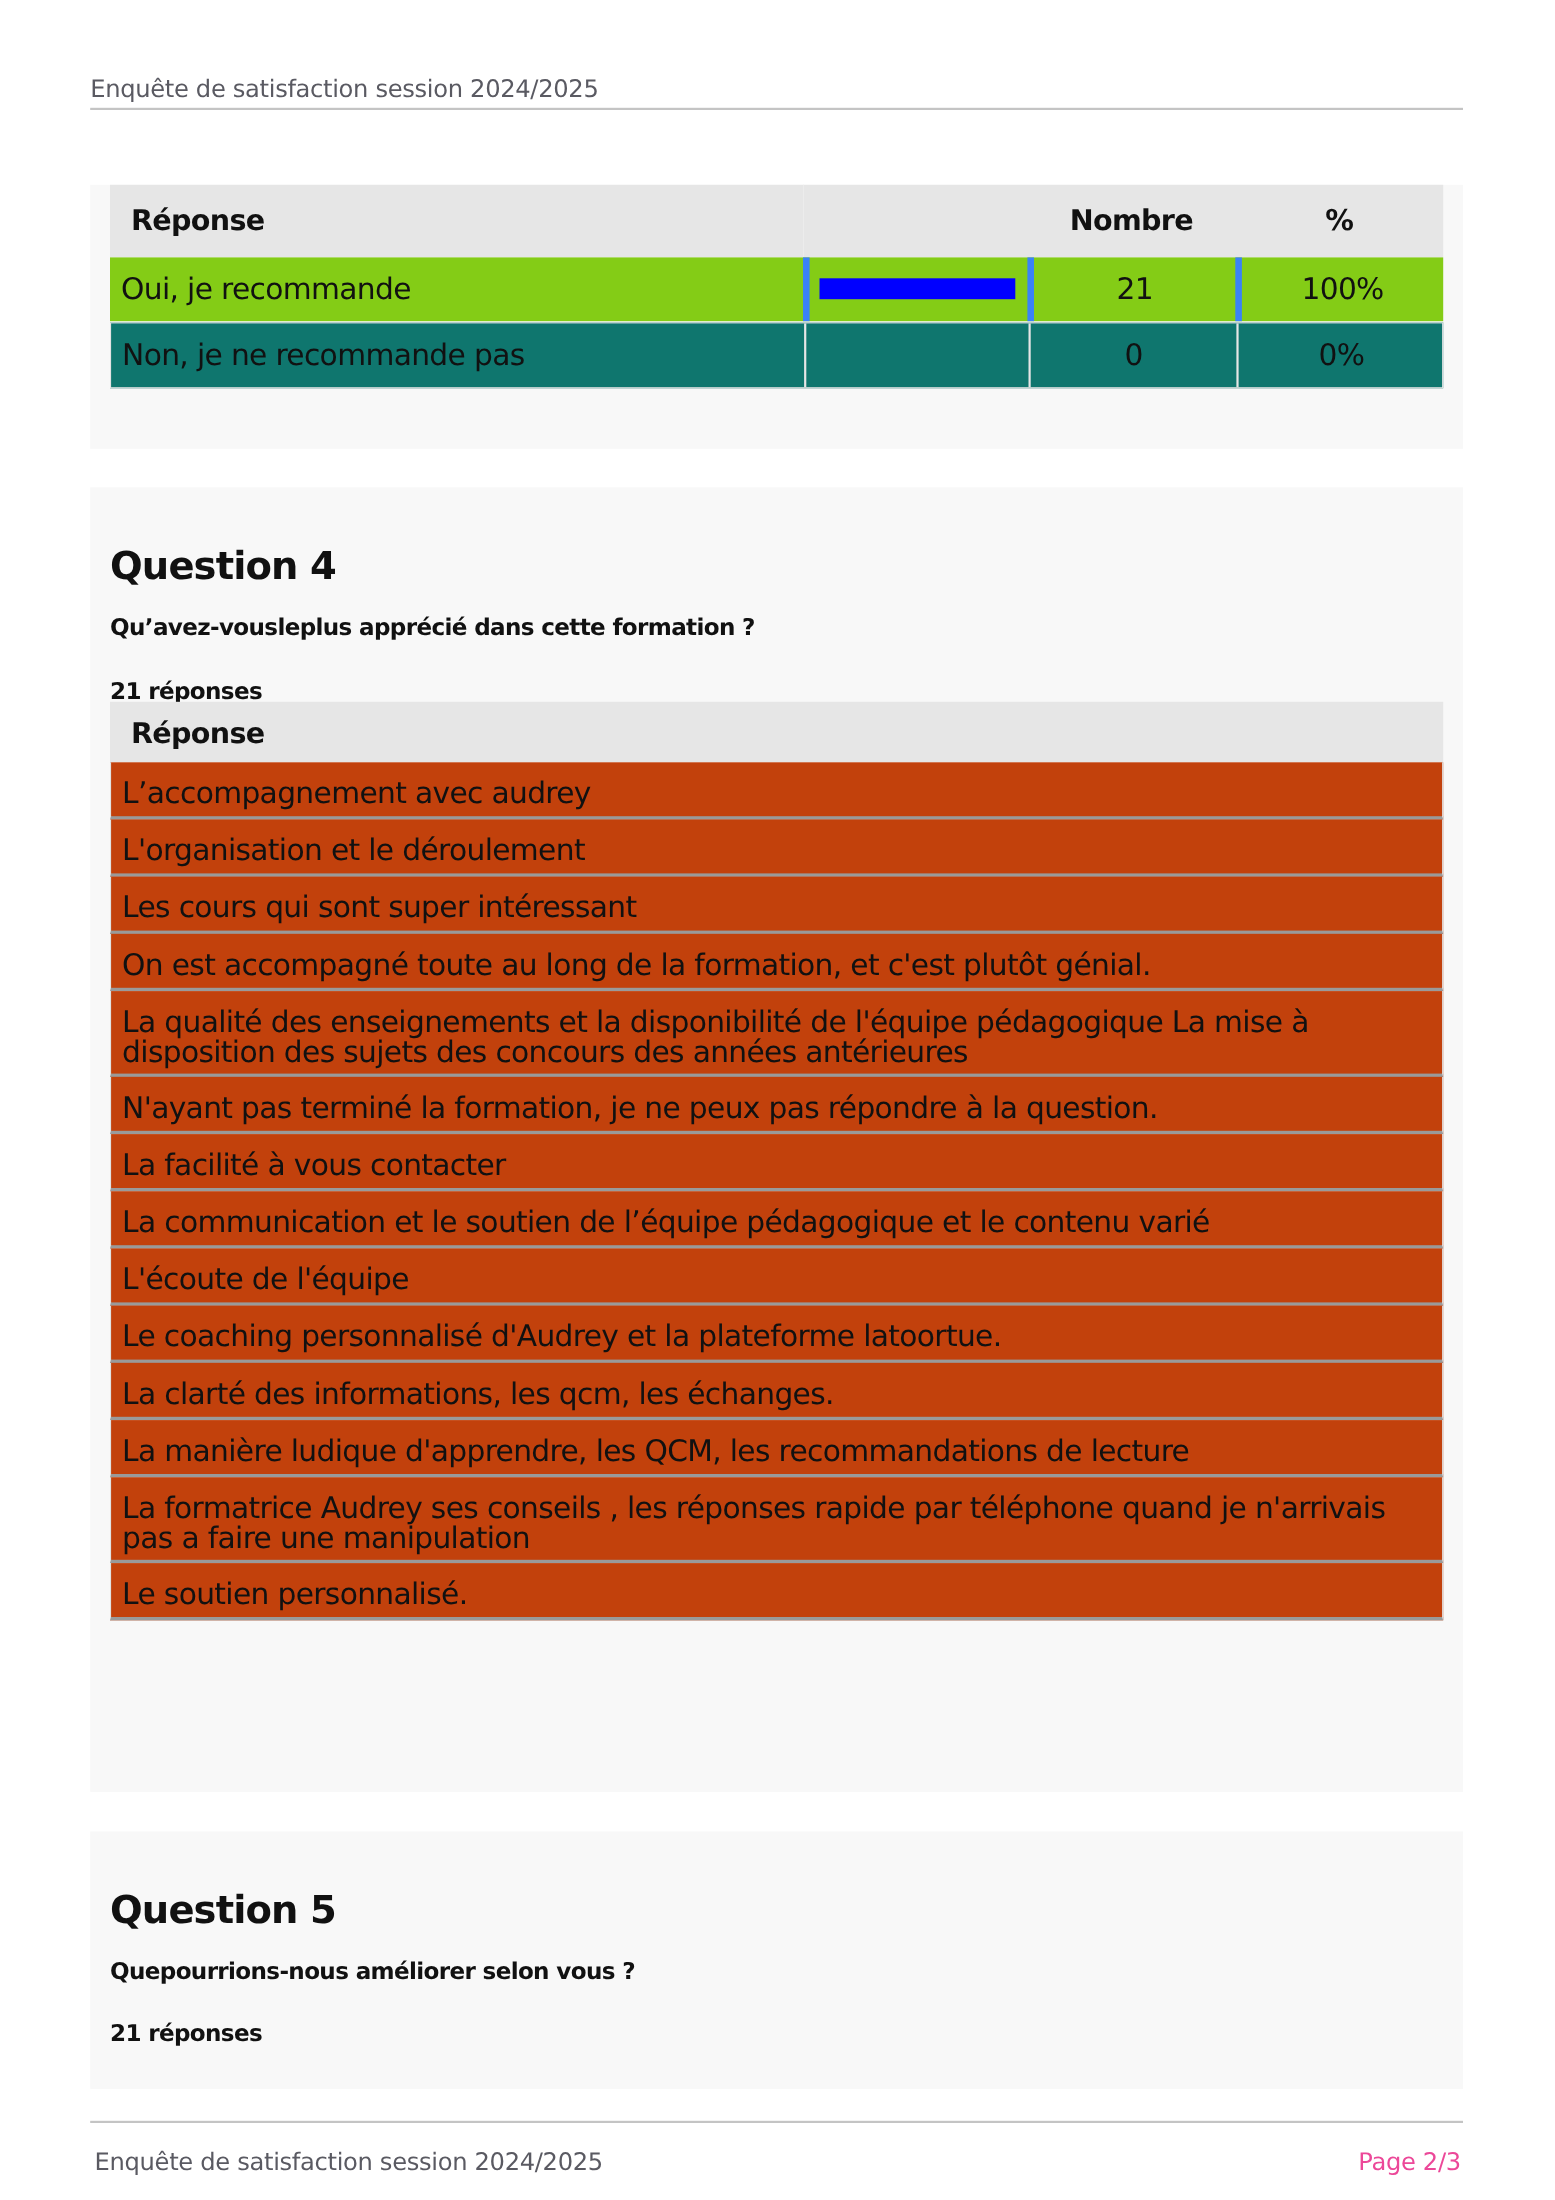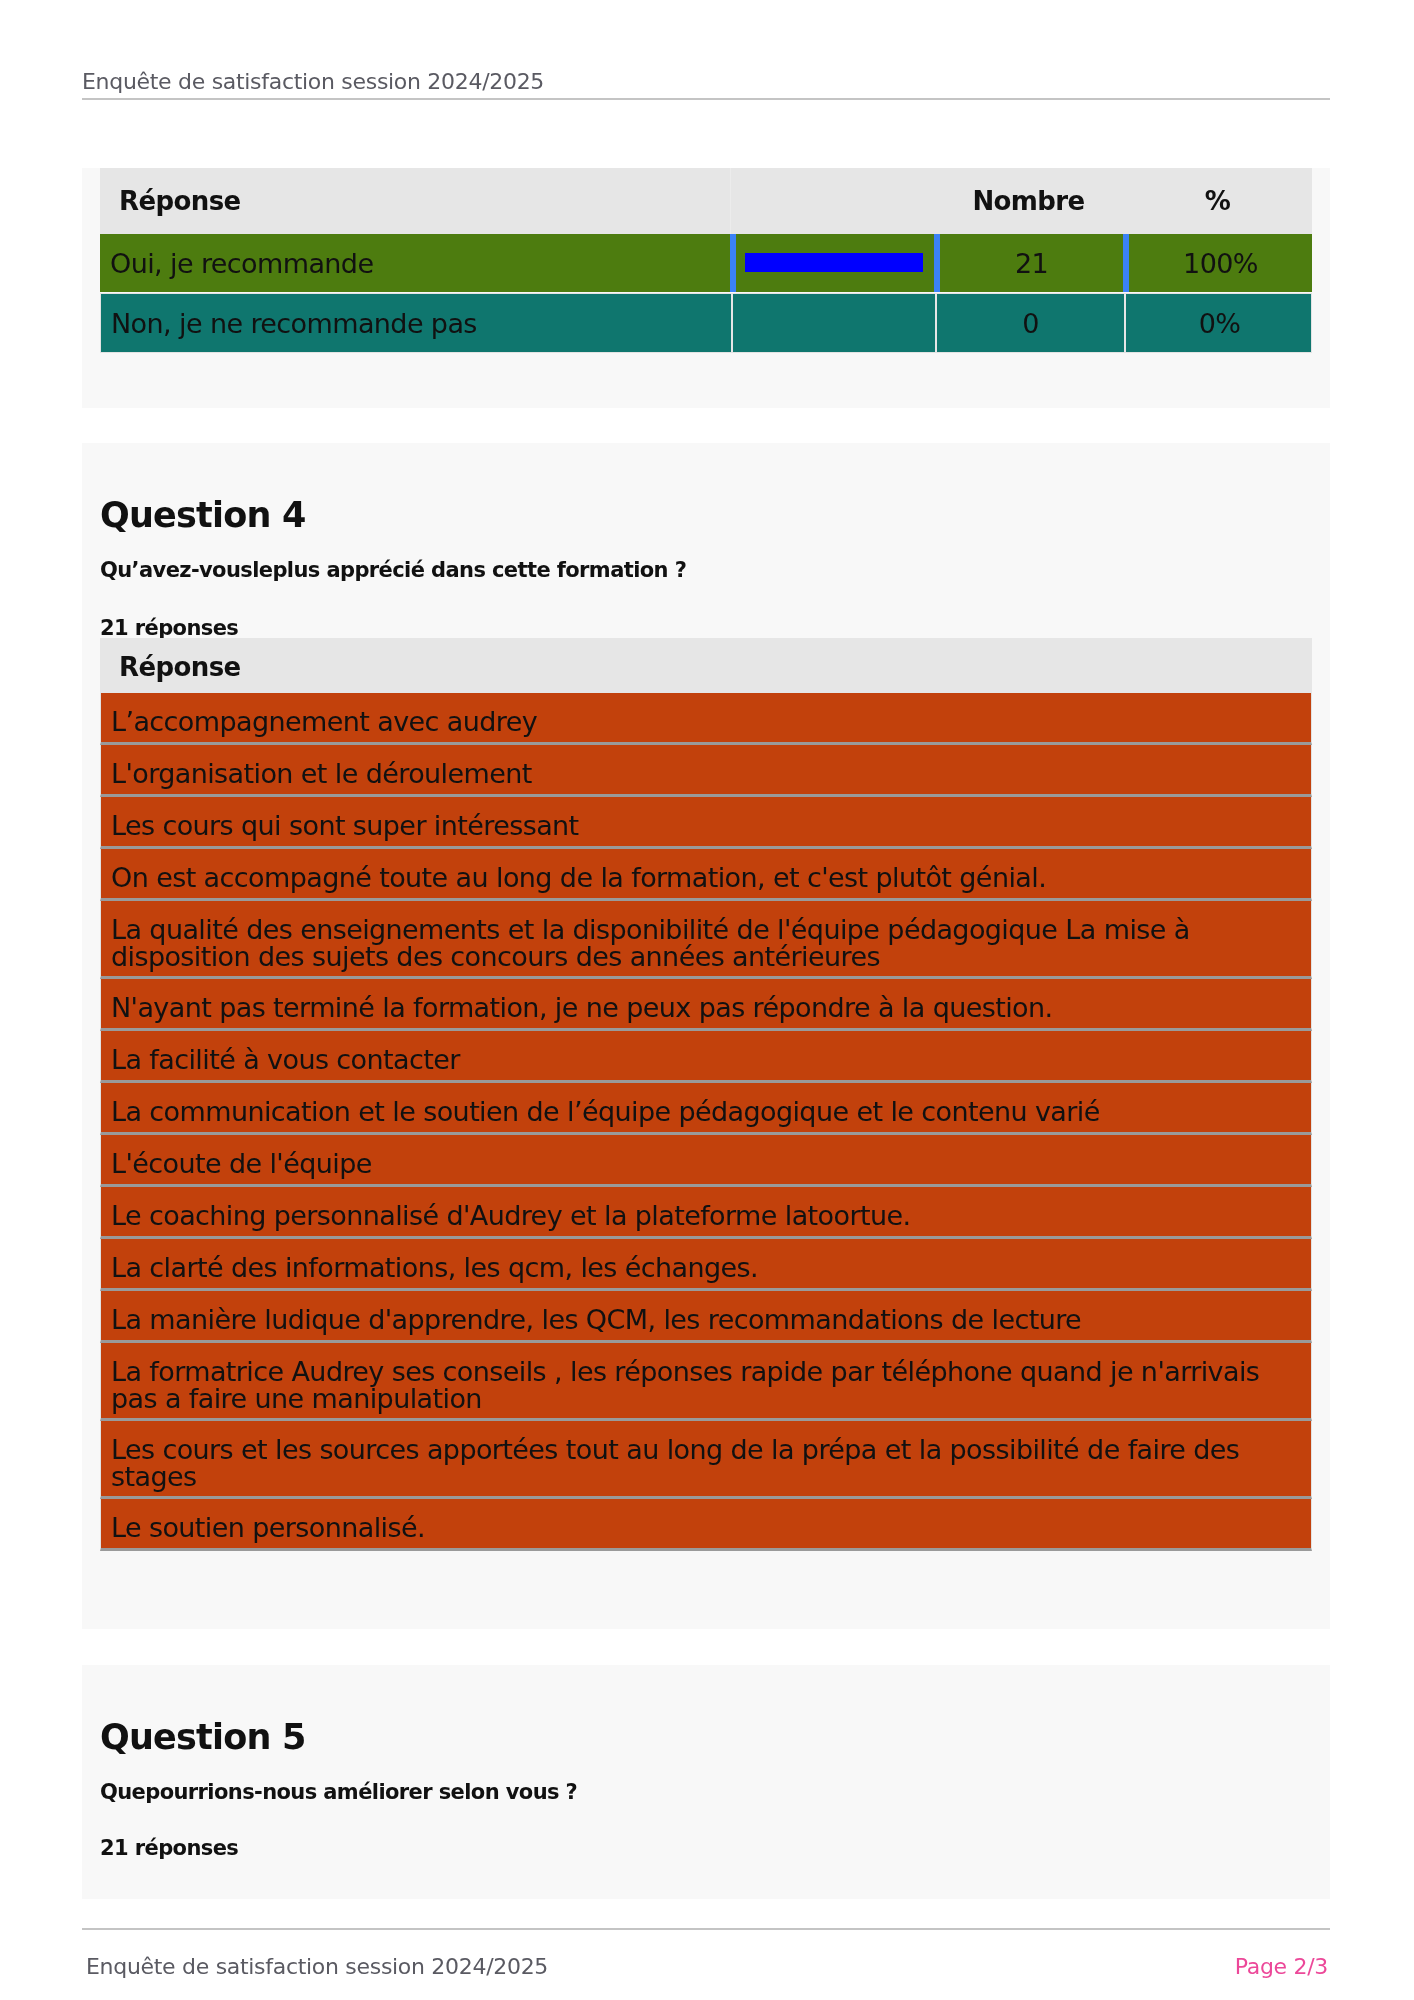--- a/index.html
+++ b/index.html
@@ -21,21 +21,21 @@
     position: absolute; left: 82px; width: 1248px; background: #f8f8f8;
   }
   #card-q3 { top: 168px; height: 240px; }
   #card-q4 { top: 443px; height: 1186px; }
   #card-q5 { top: 1665px; height: 234px; }
 
   
   .t1 { position: absolute; left: 18px; top: 0; width: 1212px; border-collapse: collapse; }
   .t1 .hdr { position: absolute; left: 0; top: 0; width: 1212px; height: 66px; background: #e6e6e6; }
   .t1 .row { position: absolute; left: 0; width: 1212px; height: 59px; box-sizing: border-box; }
-  .t1 .row.r0 { top: 66px; height: 58px; background: #4d7c0f; }
+  .t1 .row.r0 { top: 66px; height: 58px; background: #84cc16; }
   .t1 .row.r1 { top: 125px; height: 60px; background: #0f766e; border: 1px solid #e3e3e3; }
   .t1 .cell { position: absolute; top: 0; height: 100%; box-sizing: border-box; display: flex; align-items: center; }
   .t1 .c0 { left: 0; width: 630px; }
   .t1 .c1 { left: 630px; width: 204px; }
   .t1 .c2 { left: 834px; width: 189px; justify-content: center; }
   .t1 .c3 { left: 1023px; width: 189px; justify-content: center; }
   .t1 .row .c1, .t1 .row .c2, .t1 .row .c3 { border-left: 2px solid #e6e6e6; }
   .t1 .row.r0 .c1, .t1 .row.r0 .c2, .t1 .row.r0 .c3 { border-left: 6px solid #3b82f6; }
   .t1 .hdr .cell { font-weight: bold; font-size: 26px; letter-spacing: -0.6px; }
   .t1 .hdr .c0 { padding-left: 19px; }
@@ -159,23 +159,20 @@
         </div>
         <div class="row">
           <div class="txt">La clarté des informations, les qcm, les échanges.</div>
         </div>
         <div class="row">
           <div class="txt">La manière ludique d'apprendre, les QCM, les recommandations de lecture</div>
         </div>
         <div class="row tall">
           <div class="txt">La formatrice Audrey ses conseils , les réponses rapide par téléphone quand je n'arrivais pas a faire une manipulation</div>
         </div>
-        <div class="row tall">
-          <div class="txt">Les cours et les sources apportées tout au long de la prépa et la possibilité de faire des stages</div>
-        </div>
         <div class="row">
           <div class="txt">Le soutien personnalisé.</div>
         </div>
       </div>
   </div>
 </section>
 
 <section class="card" id="card-q5">
   <div class="q-title">Question 5</div>
   <div class="q-sub">Quepourrions-nous améliorer selon vous ?</div>

